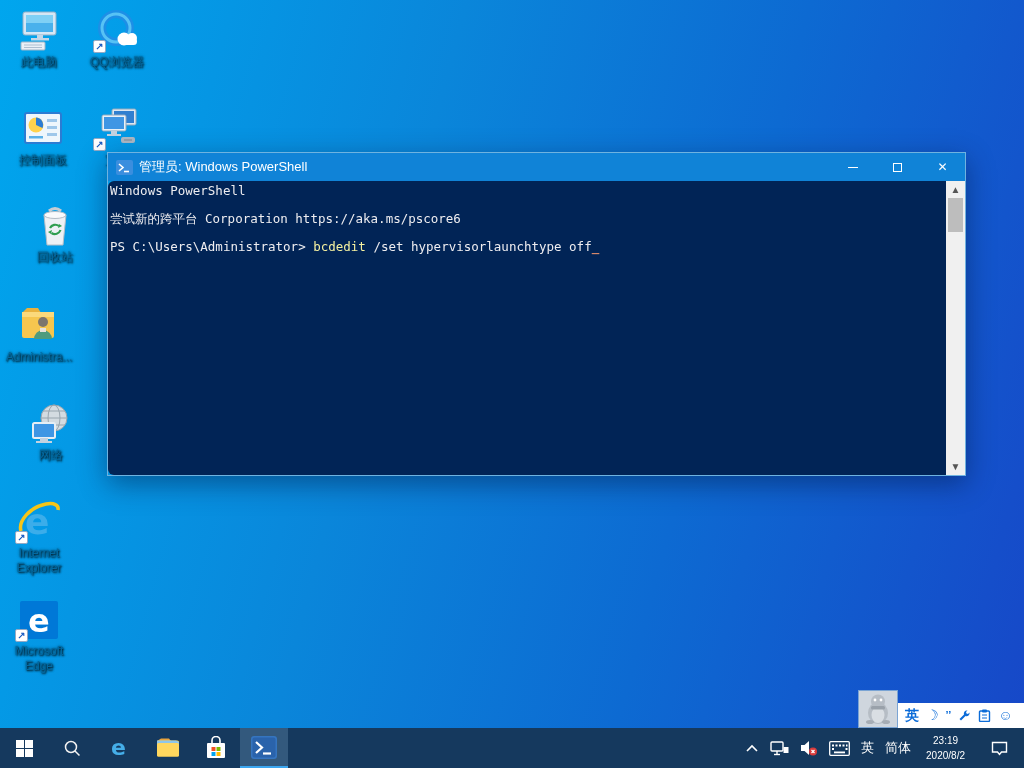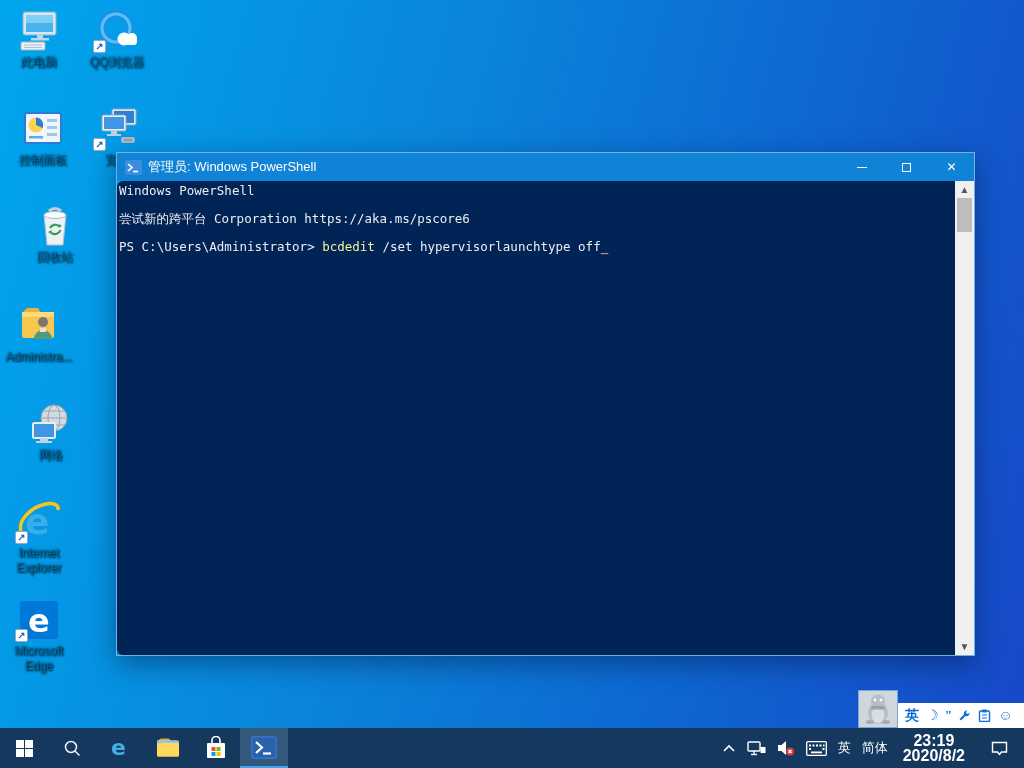--- a/index.html
+++ b/index.html
@@ -11,21 +11,21 @@
   }
   
   .dicon { position:absolute; width:78px; text-align:center; z-index:1; cursor:default; }
   .dicon .ic { width:46px; height:46px; margin:0 auto; position:relative; }
   .dicon .lbl { margin-top:1px; font-size:12px; color:#0369a1; line-height:1.25;
     text-shadow:1px 1px 2px rgba(0,0,0,.9),0 0 3px rgba(0,0,0,.55); }
   .badge { position:absolute; left:-1px; bottom:1px; width:13px; height:13px; background:#fff;
     border:1px solid #93a9c4; border-radius:2px; font-size:10px; line-height:11px; font-weight:bold;
     color:#1558c0; text-align:center; }
   
-  .ps-window { position:absolute; left:116px; top:152px; width:859px; height:504px; z-index:10;
+  .ps-window { position:absolute; left:107px; top:152px; width:859px; height:324px; z-index:10;
     box-shadow:0 8px 26px rgba(0,20,60,.45); border:1px solid #6fb3e0; }
   .ps-titlebar { height:28px; background:#1083d7; display:flex; align-items:center; }
   .ps-title { color:#fff; font-size:13px; margin-left:6px; flex:1; white-space:nowrap; overflow:hidden; }
   .ps-ticon { width:17px; height:15px; margin-left:8px; flex:0 0 auto; }
   .cap-btn { width:45px; height:28px; display:flex; align-items:center; justify-content:center;
     color:#fff; font-size:12px; flex:0 0 auto; }
   .cap-min .bar { width:10px; height:1px; background:#fff; display:block; }
   .cap-max .box { width:9px; height:9px; border:1px solid #fff; display:block; }
   .ps-body { position:absolute; top:28px; left:0; right:0; bottom:0; background:#012456; display:flex;border-radius:6px; }
   .ps-text { flex:1; padding:3px 0 0 2px; font-family:"DejaVu Sans Mono","Liberation Mono",monospace;
@@ -40,21 +40,21 @@
   .sc-thumb { position:absolute; top:17px; left:2px; width:15px; height:34px; background:#bdbdbd; }
   
   .taskbar { position:absolute; left:0; bottom:0; width:1024px; height:40px; background:#15395e;
     display:flex; align-items:stretch; z-index:20; }
   .tb-btn { width:48px; display:flex; align-items:center; justify-content:center; flex:0 0 auto; }
   .tb-btn.active { background:#33597d; border-bottom:2px solid #3ba6f0; }
   .tb-spacer { flex:1; }
   .tray { display:flex; align-items:center; gap:11px; padding-right:6px; flex:0 0 auto; }
   .tray-ic { display:flex; align-items:center; justify-content:center; }
   .tray-txt { color:#fff; font-size:13px; }
-  .clock { text-align:center; color:#fff; font-size:16px; line-height:15px; padding:0 4px;font-weight:bold; }
+  .clock { text-align:center; color:#fff; font-size:10px; line-height:15px; padding:0 4px; }
   .ac-pad { width:38px; display:flex; align-items:center; justify-content:center; }
   
   .ime { position:absolute; right:0; bottom:40px; display:flex; align-items:flex-end; z-index:15; }
   .ime-qq { width:40px; height:38px; background:#cfd6de; border:1px solid #7aa4d4;
     display:flex; align-items:center; justify-content:center; }
   .ime-bar { width:126px; height:25px; background:#fff; display:flex; align-items:center;
     gap:7px; padding:0 7px; color:#0c6cd8; }
   .ime-bar .g { font-size:14px; line-height:25px; }
   .ime-mode { font-weight:bold; font-size:13px; }
   svg { display:block; }

